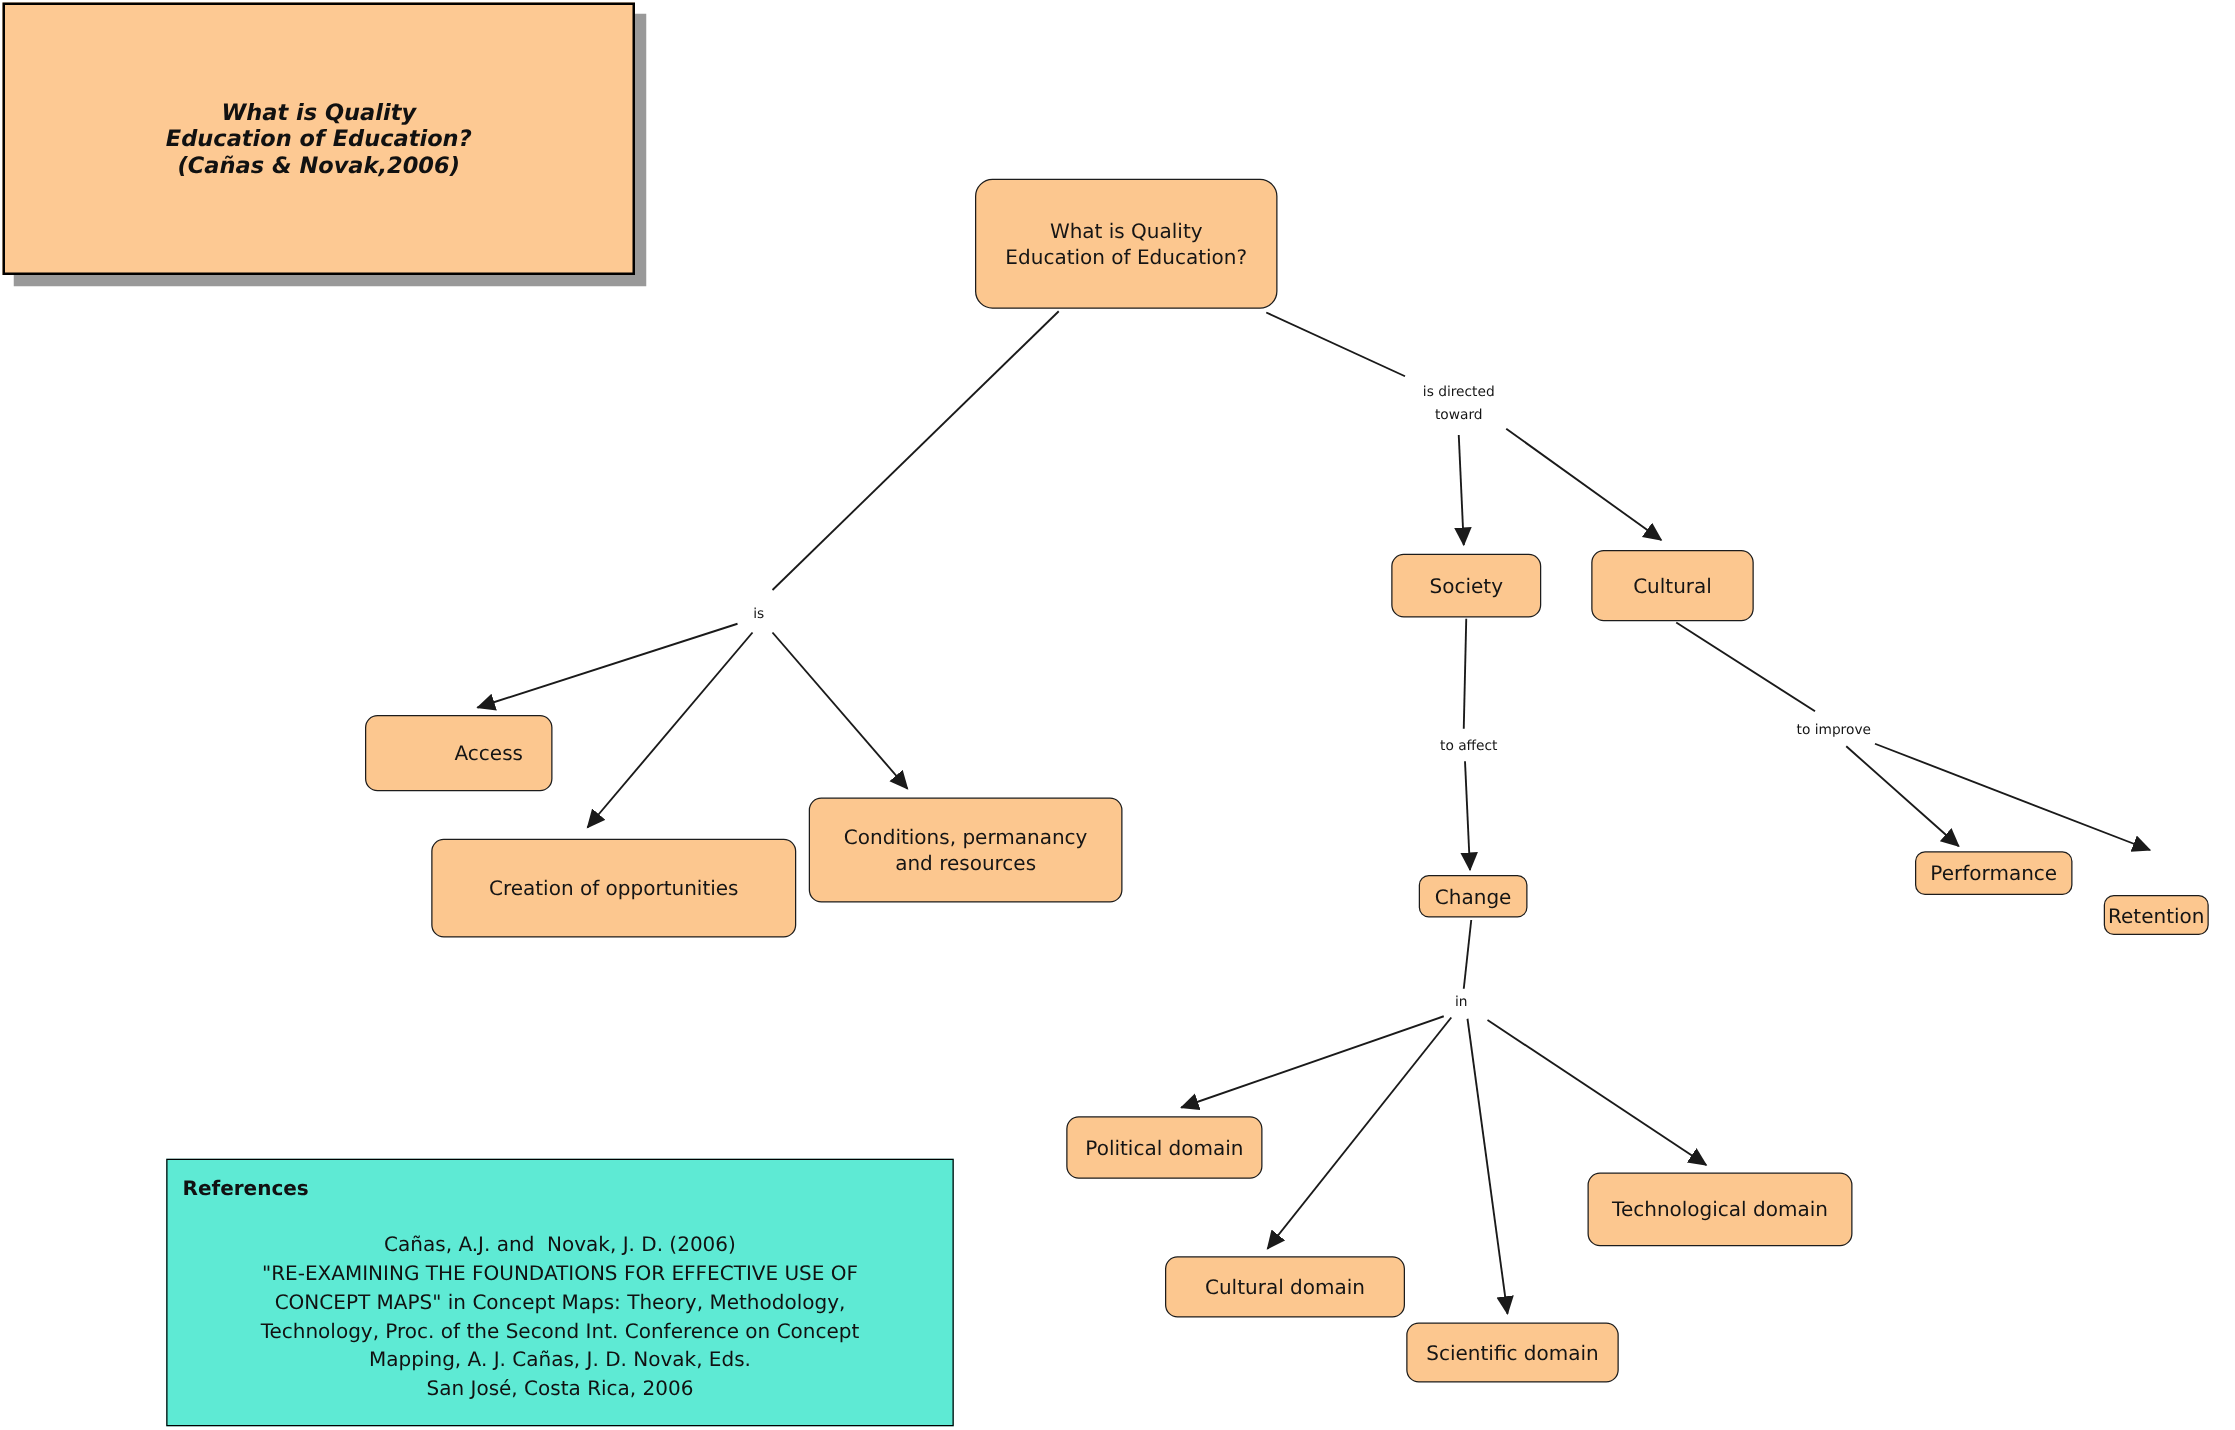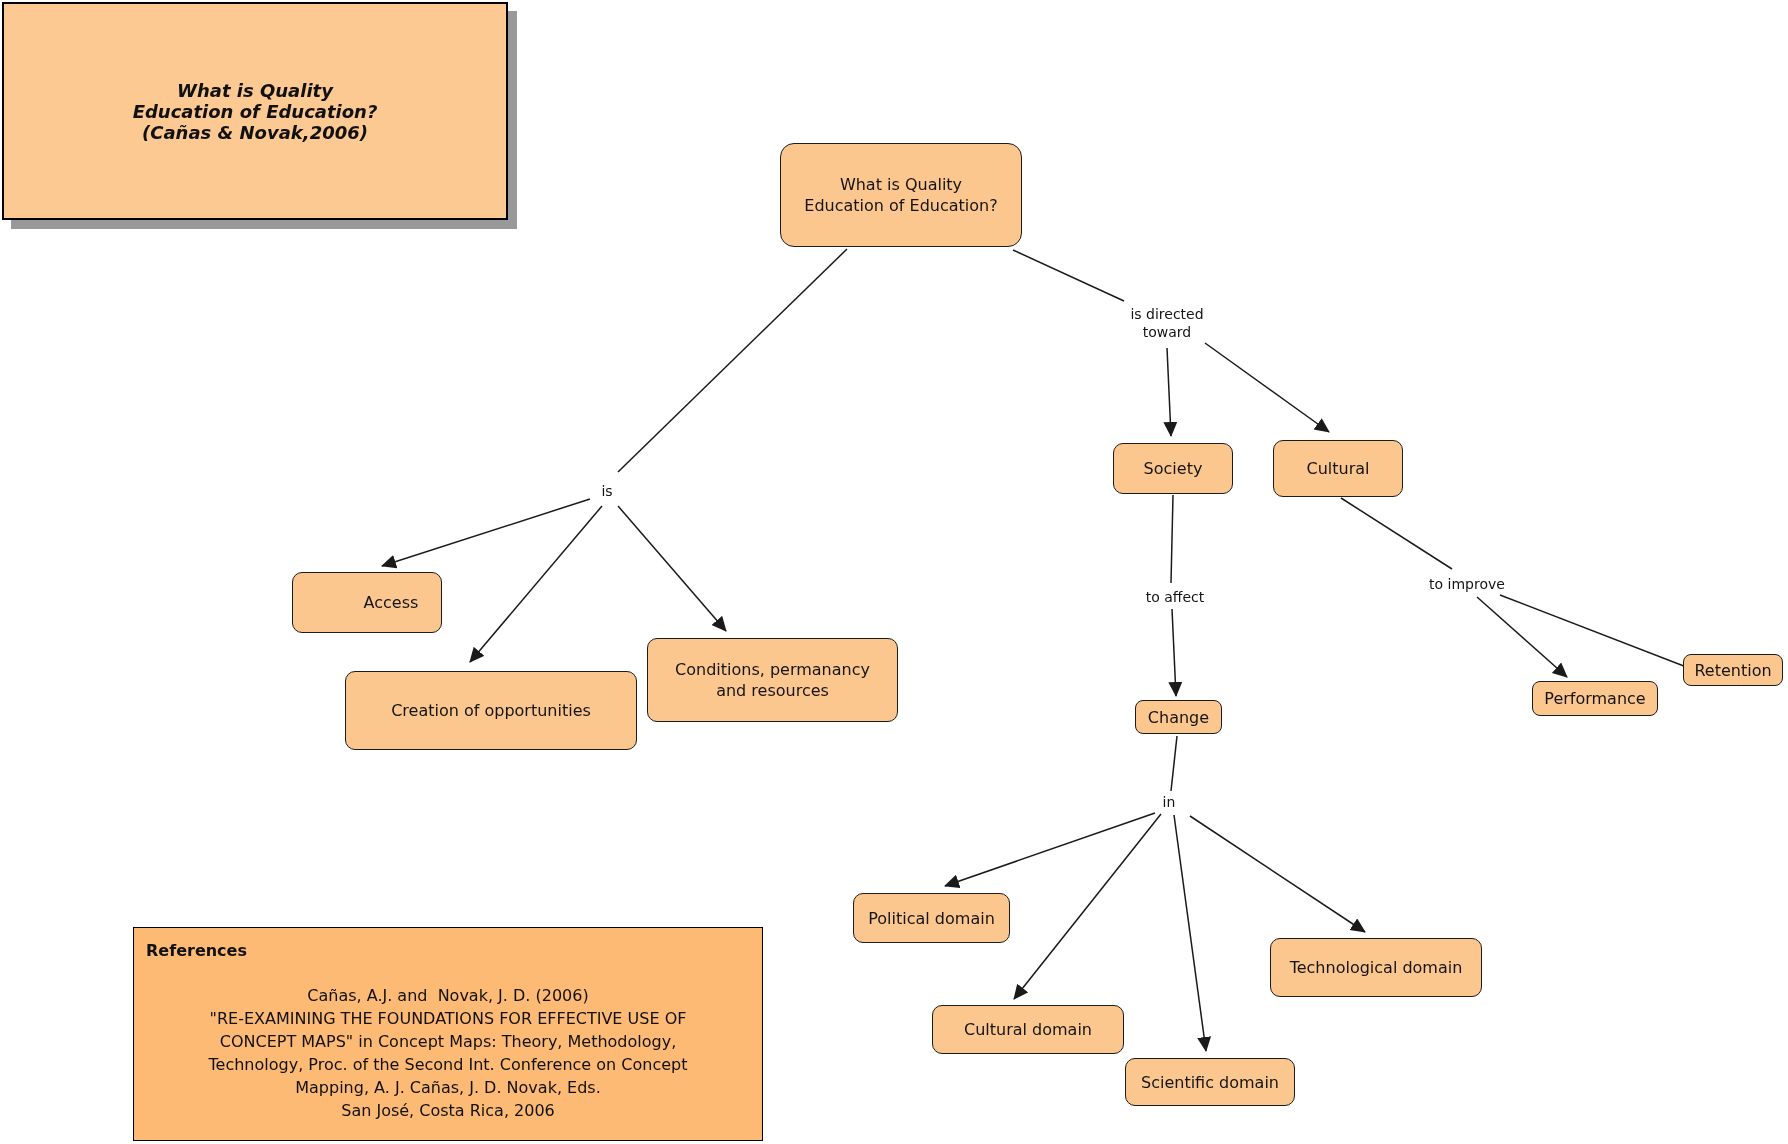--- a/index.html
+++ b/index.html
@@ -10,31 +10,31 @@
   #edge-layer{position:absolute;left:0;top:0;width:1788px;height:1144px;}
   .node{
     position:absolute;box-sizing:border-box;
     background:#FCC78F;border:1.6px solid #1c1c1c;border-radius:10px;
     display:flex;align-items:center;justify-content:center;
     text-align:center;font-size:16px;line-height:21px;color:#151515;
     white-space:pre-line;
   }
   .link-label{
     position:absolute;transform:translate(-50%,-50%);
-    font-size:14px;line-height:18px;color:#151515;text-align:center;white-space:pre-line;
+    font-size:11px;line-height:18px;color:#151515;text-align:center;white-space:pre-line;
   }
   #title-box{
     position:absolute;left:2px;top:2px;width:506px;height:218px;box-sizing:border-box;
     background:#FDC993;border:2px solid #000;box-shadow:9px 9px 0 0 #999999;
     display:flex;flex-direction:column;align-items:center;justify-content:center;
     font-weight:bold;font-style:italic;font-size:18px;line-height:21px;color:#111;
   }
   #references-box{
     position:absolute;left:133px;top:927px;width:630px;height:214px;box-sizing:border-box;
-    background:#fdba74;border:1.5px solid #000;padding:13px 12px 0 12px;
+    background:#5eead4;border:1.5px solid #000;padding:13px 12px 0 12px;
     font-size:16px;color:#111;
   }
   #references-box .ref-heading{font-weight:bold;font-size:16px;margin:0 0 24px 0;}
   #references-box .ref-line{line-height:23px;white-space:pre-wrap;text-align:center;}
 </style>
 </head>
 <body>
 
 <div id="canvas">
 
@@ -98,21 +98,21 @@
   <div class="node" style="left:853px;top:893px;width:157px;height:50px;">Political domain</div>
 
   <div class="node" style="left:932px;top:1005px;width:192px;height:49px;">Cultural domain</div>
 
   <div class="node" style="left:1125px;top:1058px;width:170px;height:48px;">Scientific domain</div>
 
   <div class="node" style="left:1270px;top:938px;width:212px;height:59px;">Technological domain</div>
 
   <div class="node" style="left:1532px;top:681px;width:126px;height:35px;border-radius:8px;">Performance</div>
 
-  <div class="node" style="left:1683px;top:654px;width:100px;height:32px;border-radius:8px;">Retention</div>
+  <div class="node" style="left:1683px;top:716px;width:84px;height:32px;border-radius:8px;">Retention</div>
 
   <div class="link-label" style="left:607px;top:491px;">is</div>
 
   <div class="link-label" style="left:1167px;top:323px;">is directed
 toward</div>
 
   <div class="link-label" style="left:1175px;top:597px;">to affect</div>
 
   <div class="link-label" style="left:1169px;top:802px;">in</div>
 

